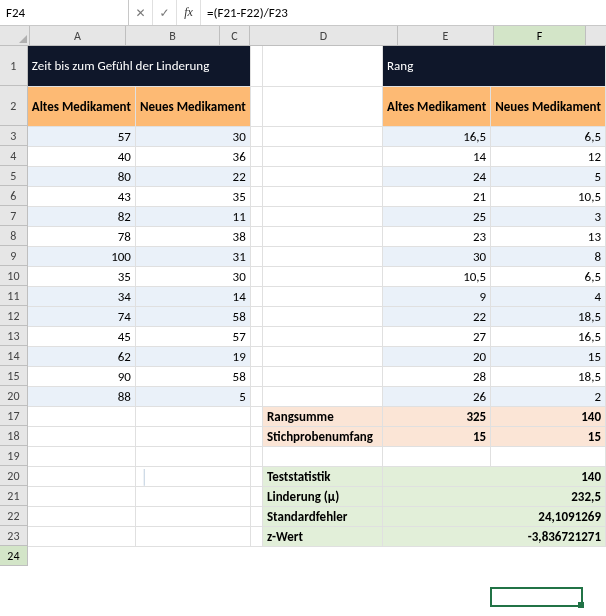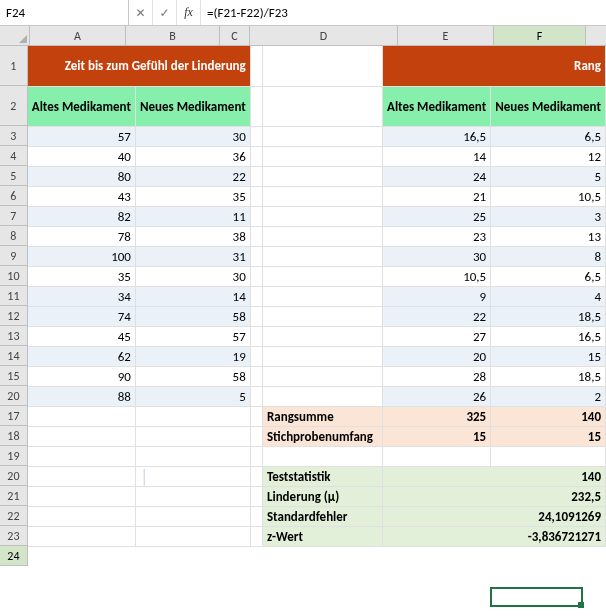--- a/index.html
+++ b/index.html
@@ -39,22 +39,22 @@
 
   
   col.cA { width: 96px; }
   col.cB { width: 94px; }
   col.cC { width: 30px; }
   col.cD { width: 148px; }
   col.cE { width: 96px; }
   col.cF { width: 92px; }
 
   
-  .hdr-dark { background: #c2410c; color: #fff; font-weight: bold; text-align: right; }
-  .hdr-blue { background: #86efac; font-weight: bold; text-align: center; color: #000; }
+  .hdr-dark { background: #0f172a; color: #fff; font-weight: normal; text-align: left; }
+  .hdr-blue { background: #fdba74; font-weight: bold; text-align: center; color: #000; }
   .band { background: #eaf1f9; }
   .num { text-align: right; }
   .orange { background: #fbe5d6; font-weight: bold; }
   .green { background: #e2efd9; font-weight: bold; }
   .bold { font-weight: bold; }
 
   
   .active-outline { position: absolute; border: 2px solid #217346; pointer-events: none; }
   .active-outline .handle { position:absolute; right:-3px; bottom:-3px; width:6px; height:6px; background:#217346; }
 

